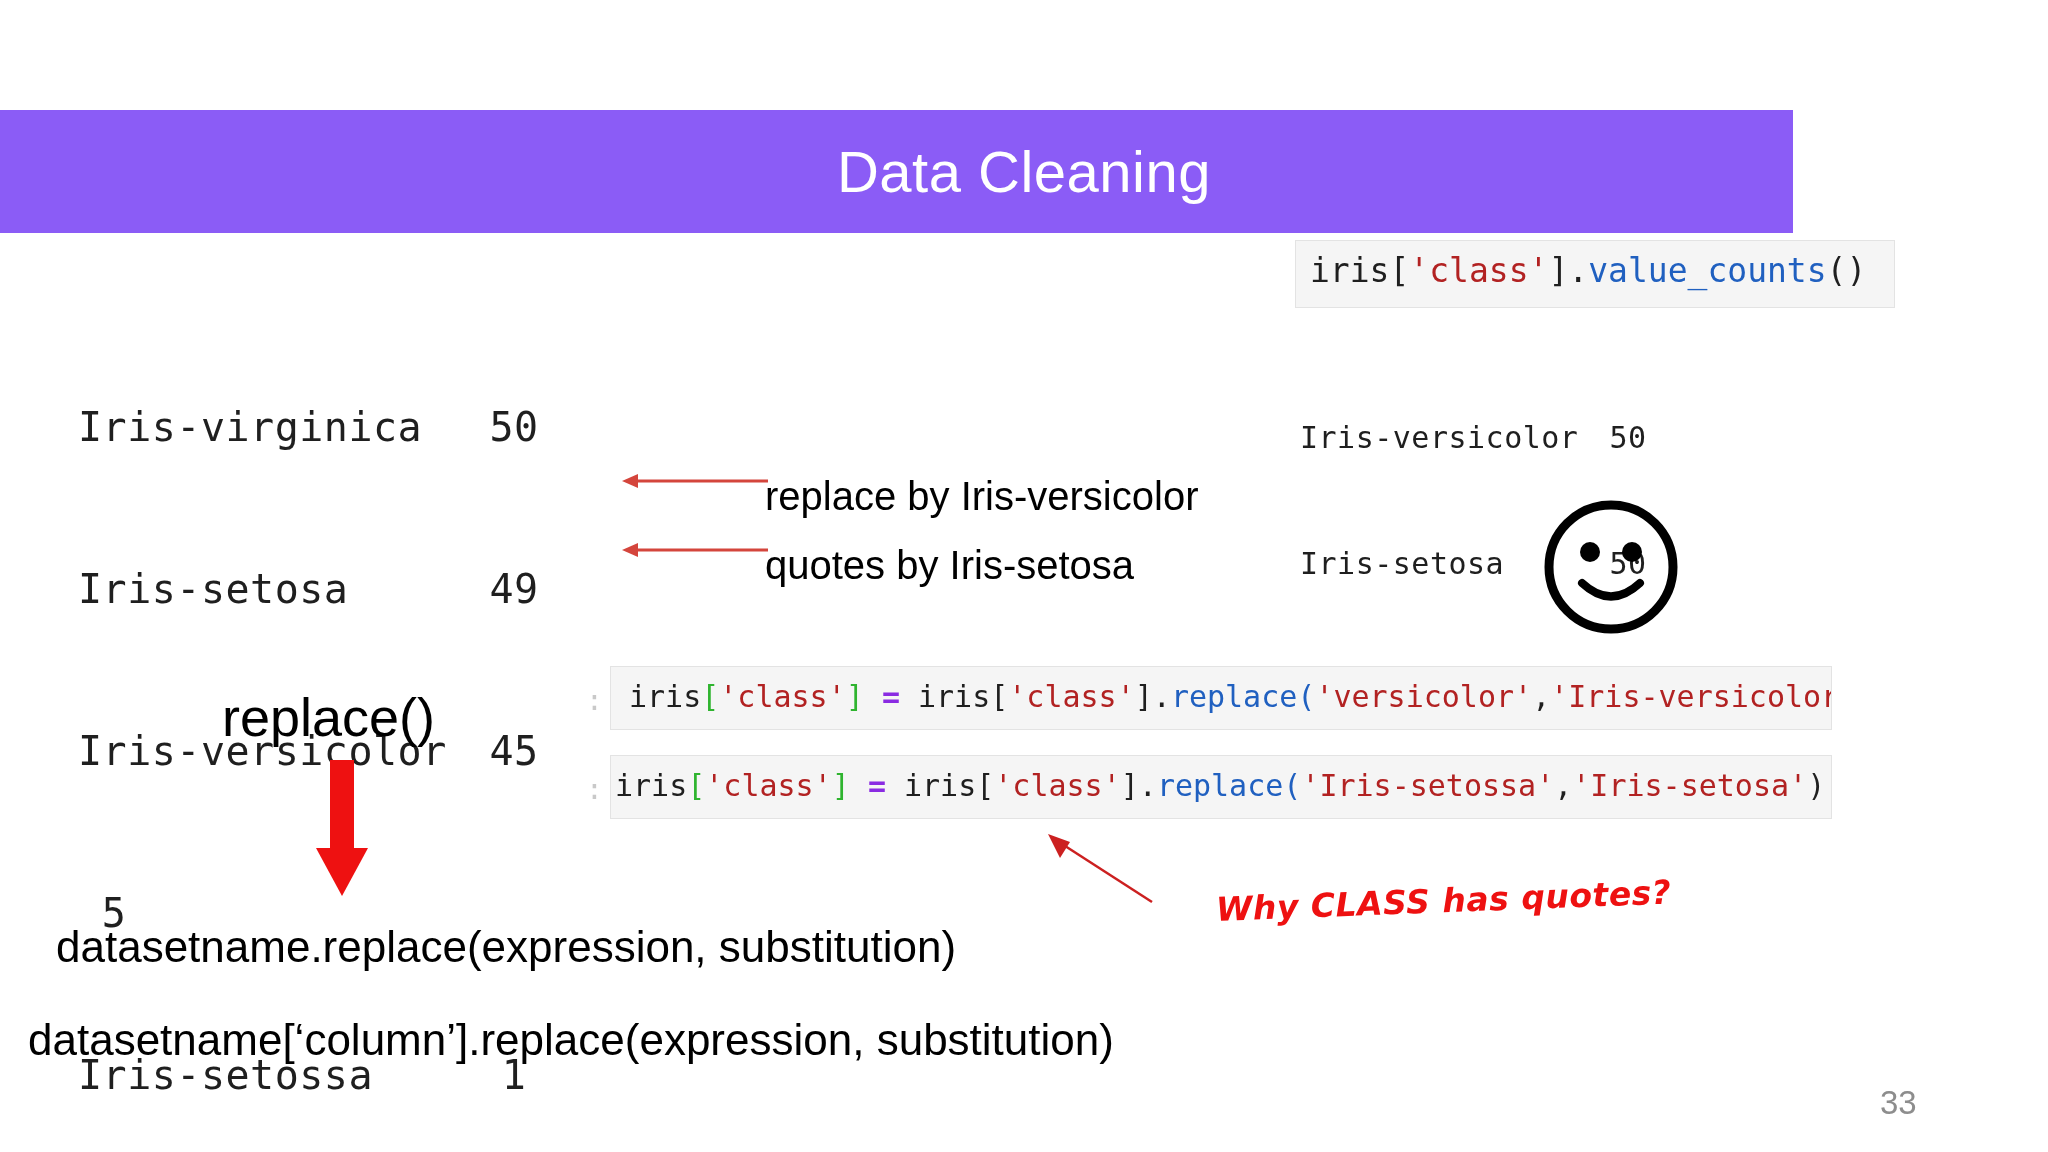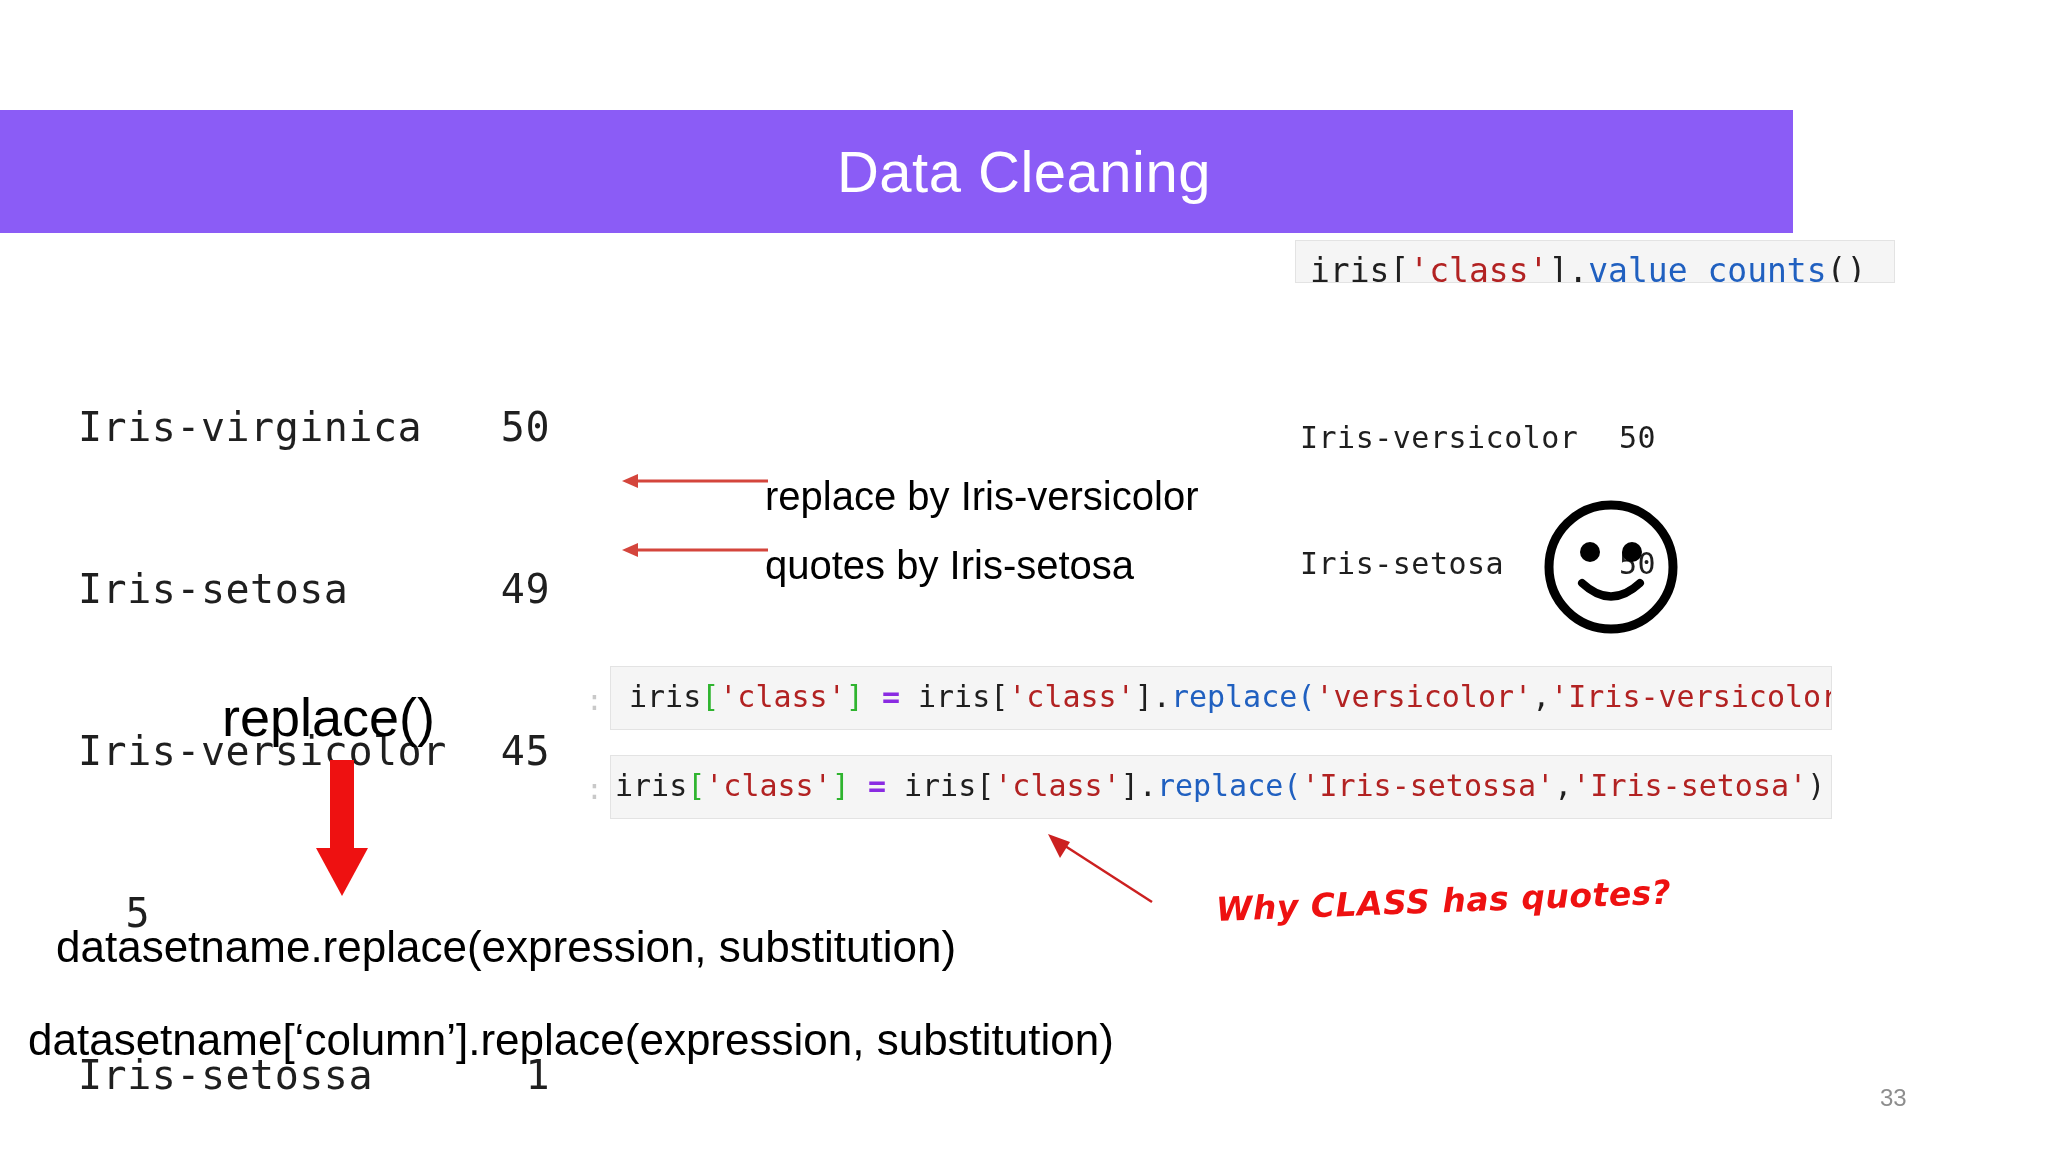--- a/index.html
+++ b/index.html
@@ -48,21 +48,21 @@
     position: absolute;
     font-family: "DejaVu Sans Mono", monospace;
     color: #1f1f1f;
     white-space: pre;
   }
   .mono-row {
     display: flex;
     align-items: baseline;
   }
   .mono-label { display: inline-block; }
-  .mono-count { display: inline-block; text-align: right; }
+  .mono-count { display: inline-block; text-align: center; }
 
   
   #left-output {
     left: 78px;
     top: 292px;
     font-size: 40px;
     line-height: 54px;
     letter-spacing: 0.5px;
   }
   #left-output .mono-label { width: 400px; }
@@ -93,21 +93,21 @@
   .code-box .tok-str  { color: #b22222; }
   .code-box .tok-fn   { color: #2060c0; }
   .code-box .tok-op   { color: #8a2be2; font-weight: bold; }
   .code-box .tok-br   { color: #2fb42f; }
   .code-box .tok-plain{ color: #1f1f1f; }
 
   #code-valuecounts {
     left: 1295px;
     top: 240px;
     width: 600px;
-    height: 43px;
+    height: 68px;
     padding: 10px 0 0 14px;
     font-size: 33px;
   }
 
   #code-replace-1 {
     left: 610px;
     top: 666px;
     width: 1222px;
     height: 64px;
     padding: 12px 0 0 18px;
@@ -199,21 +199,21 @@
     transform-origin: left center;
   }
 
   
   #page-number {
     position: absolute;
     left: 1880px;
     top: 1084px;
     color: #8d8d8d;
     font-family: "Liberation Sans", sans-serif;
-    font-size: 24px;
+    font-size: 33px;
   }
 </style>
 </head>
 <body>
 
 <div id="slide">
 
   <div class="title-bar">
     <div class="title-text">Data Cleaning</div>
   </div>

